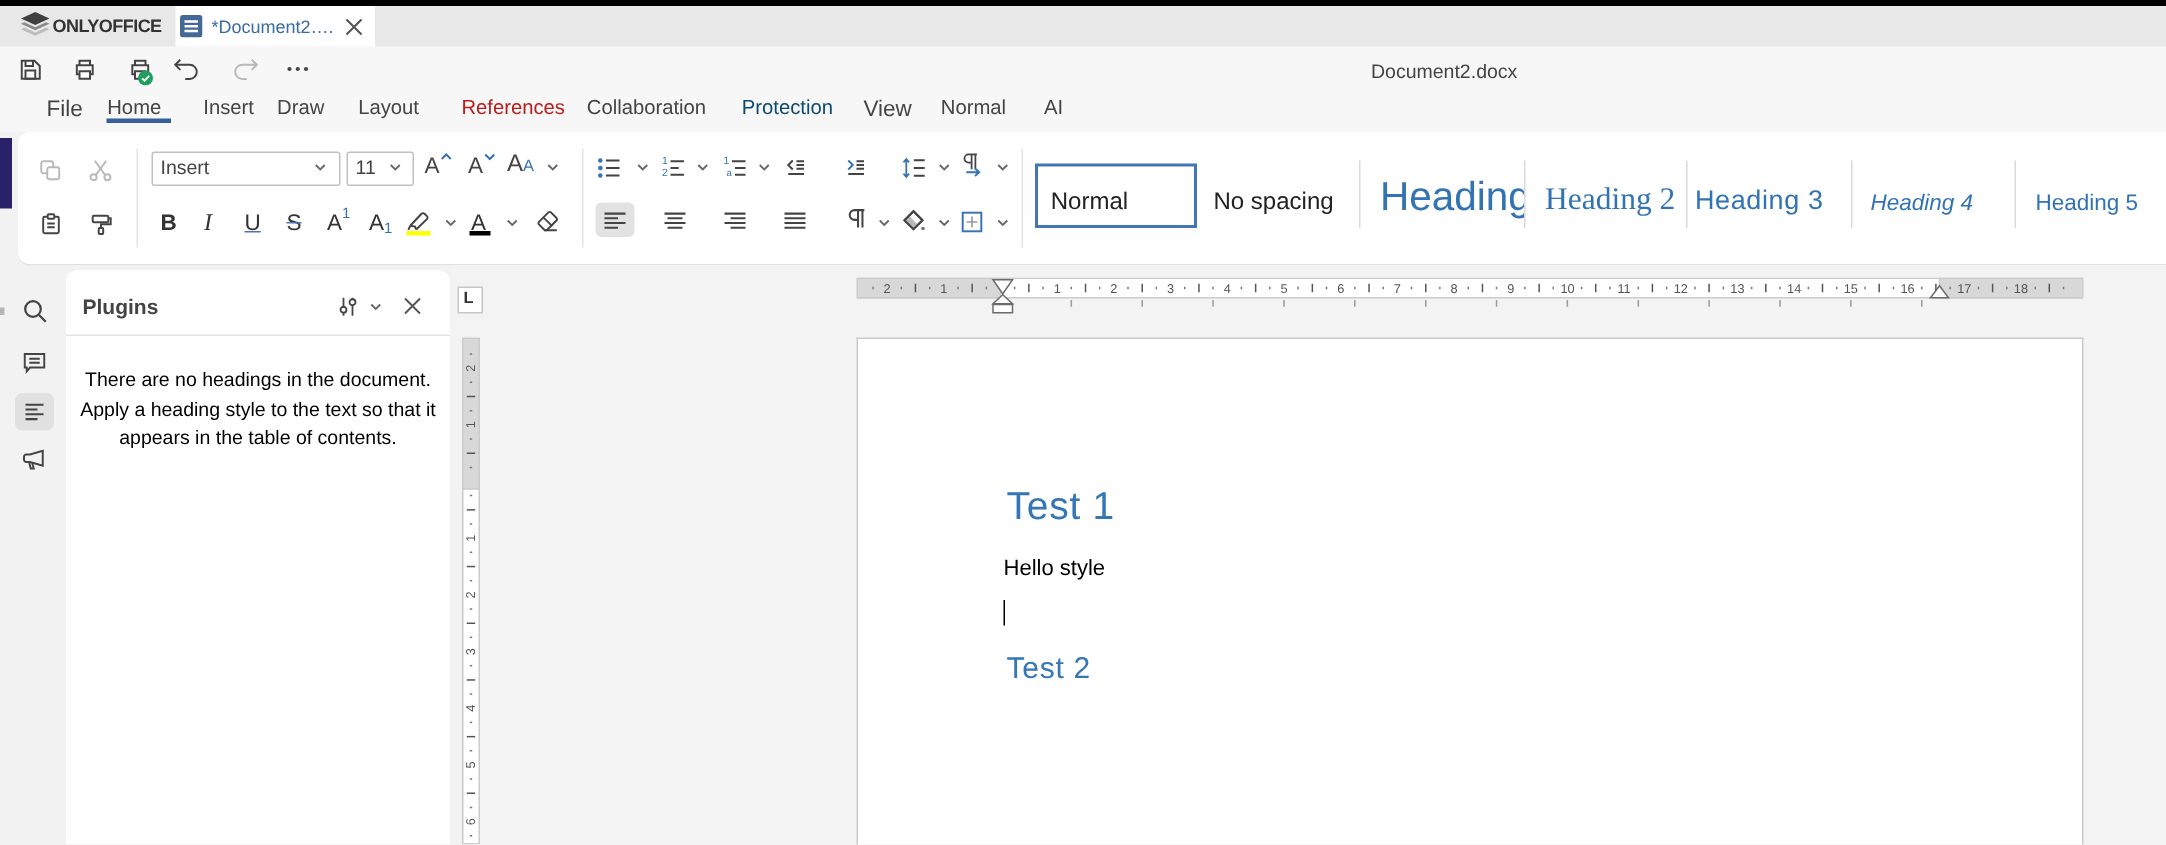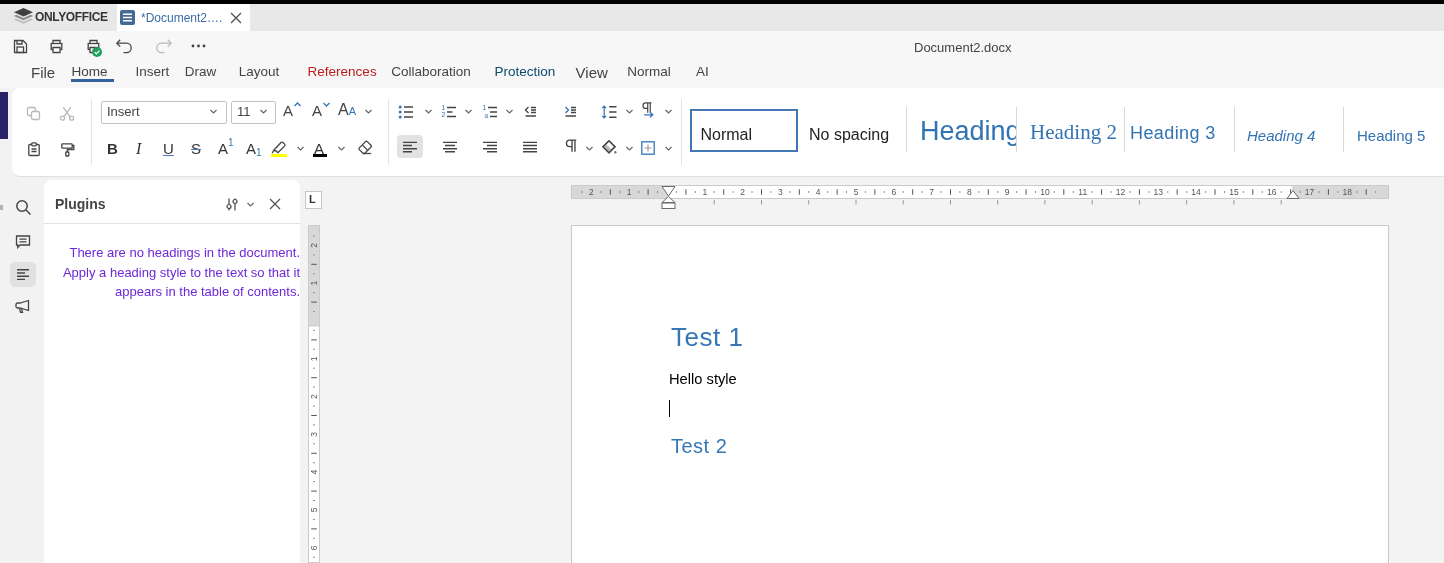--- a/index.html
+++ b/index.html
@@ -425,16 +425,16 @@
     <circle cx="4" cy="9.5" r="2" fill="#fff" stroke-width="1.2"></circle>
     <circle cx="10" cy="4.5" r="2" fill="#fff" stroke-width="1.2"></circle>
   </svg>
 <svg class="abs" style="left:246px;top:201px" width="9" height="7" viewBox="0 0 9 7" fill="none">
     <path d="M1.5 2 L4.5 5 L7.5 2" stroke="#666" stroke-width="1.2"></path>
   </svg>
 <svg class="abs" style="left:268px;top:197px" width="14" height="14" viewBox="0 0 14 14" fill="none" stroke="#444" stroke-width="1.3">
     <path d="M2 2 L12 12 M12 2 L2 12" stroke="#555" stroke-width="1.3"></path>
   </svg>
 <div class="abs" style="left:44px;top:223px;width:256px;height:1px;background:#e3e3e3"></div>
-<div class="t" style="left:44px;top:243px;width:256px;text-align:right;font-size:13px;color:#6d28d9;line-height:19.5px;white-space:normal">There are no headings in the document. Apply a heading style to the text so that it appears in the table of contents.</div>
+<div class="t" style="left:44px;top:243px;width:256px;text-align:center;font-size:13px;color:#000000;line-height:19.5px;white-space:normal">There are no headings in the document. Apply a heading style to the text so that it appears in the table of contents.</div>
 <div class="t" style="left:671px;top:322px;font-size:26px;letter-spacing:0.5px;color:#3576b5">Test 1</div>
 <div class="t" style="left:669px;top:371px;font-size:14.7px;color:#000">Hello style</div>
 <div class="abs" style="left:669px;top:400px;width:1.3px;height:17px;background:#000"></div>
 <div class="t" style="left:671px;top:435px;font-size:20px;letter-spacing:0.5px;color:#3576b5">Test 2</div>
 </body></html>

